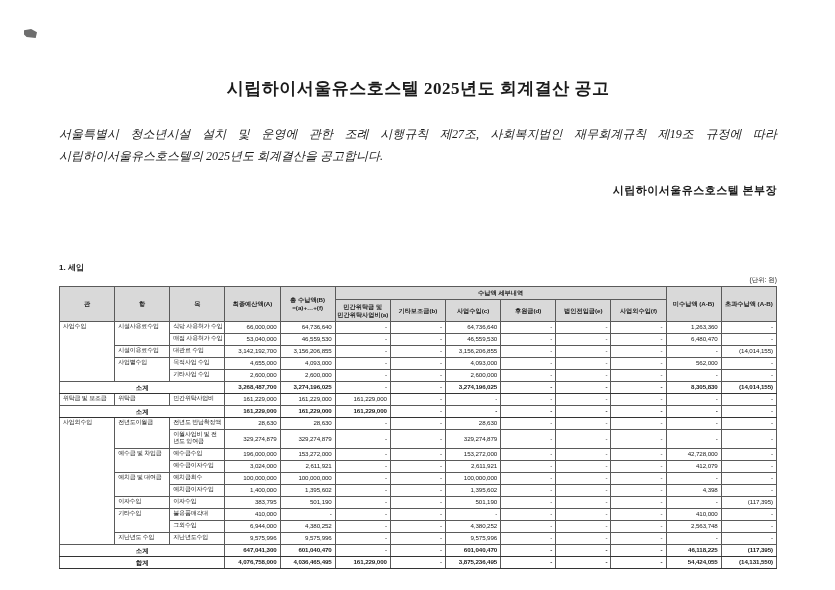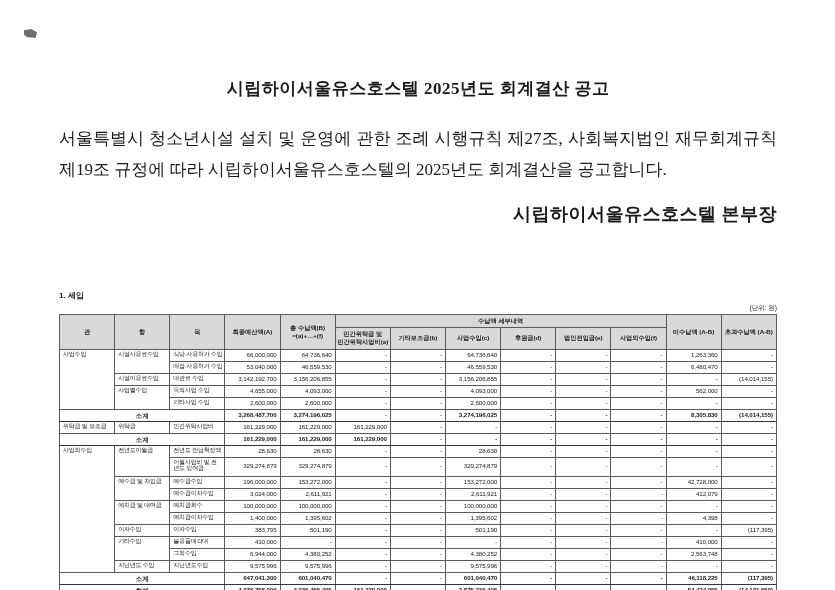--- a/index.html
+++ b/index.html
@@ -20,29 +20,30 @@
   .content{padding:0 58px 16px 59px;}
   .doc-title{
     padding-top:80px;
     text-align:center;
     font-size:17px;font-weight:bold;
     letter-spacing:.5px;
     line-height:1.1;
   }
   .doc-body{
     margin-top:24px;
-    font-size:17px;
+    font-size:12px;
     line-height:1.85;
     text-align:justify;
     word-break:keep-all;
+    font-style:italic;
   }
   .doc-signer{
     margin-top:16px;
     text-align:right;
-    font-size:18px;font-weight:bold;
+    font-size:11px;font-weight:bold;
     letter-spacing:.5px;
   }
   .section-label{
     margin-top:64px;
     font-size:8px;font-weight:bold;
     font-family:"Liberation Sans", sans-serif;
   }
   .unit-label{
     margin-top:3px;margin-bottom:1px;
     text-align:right;

